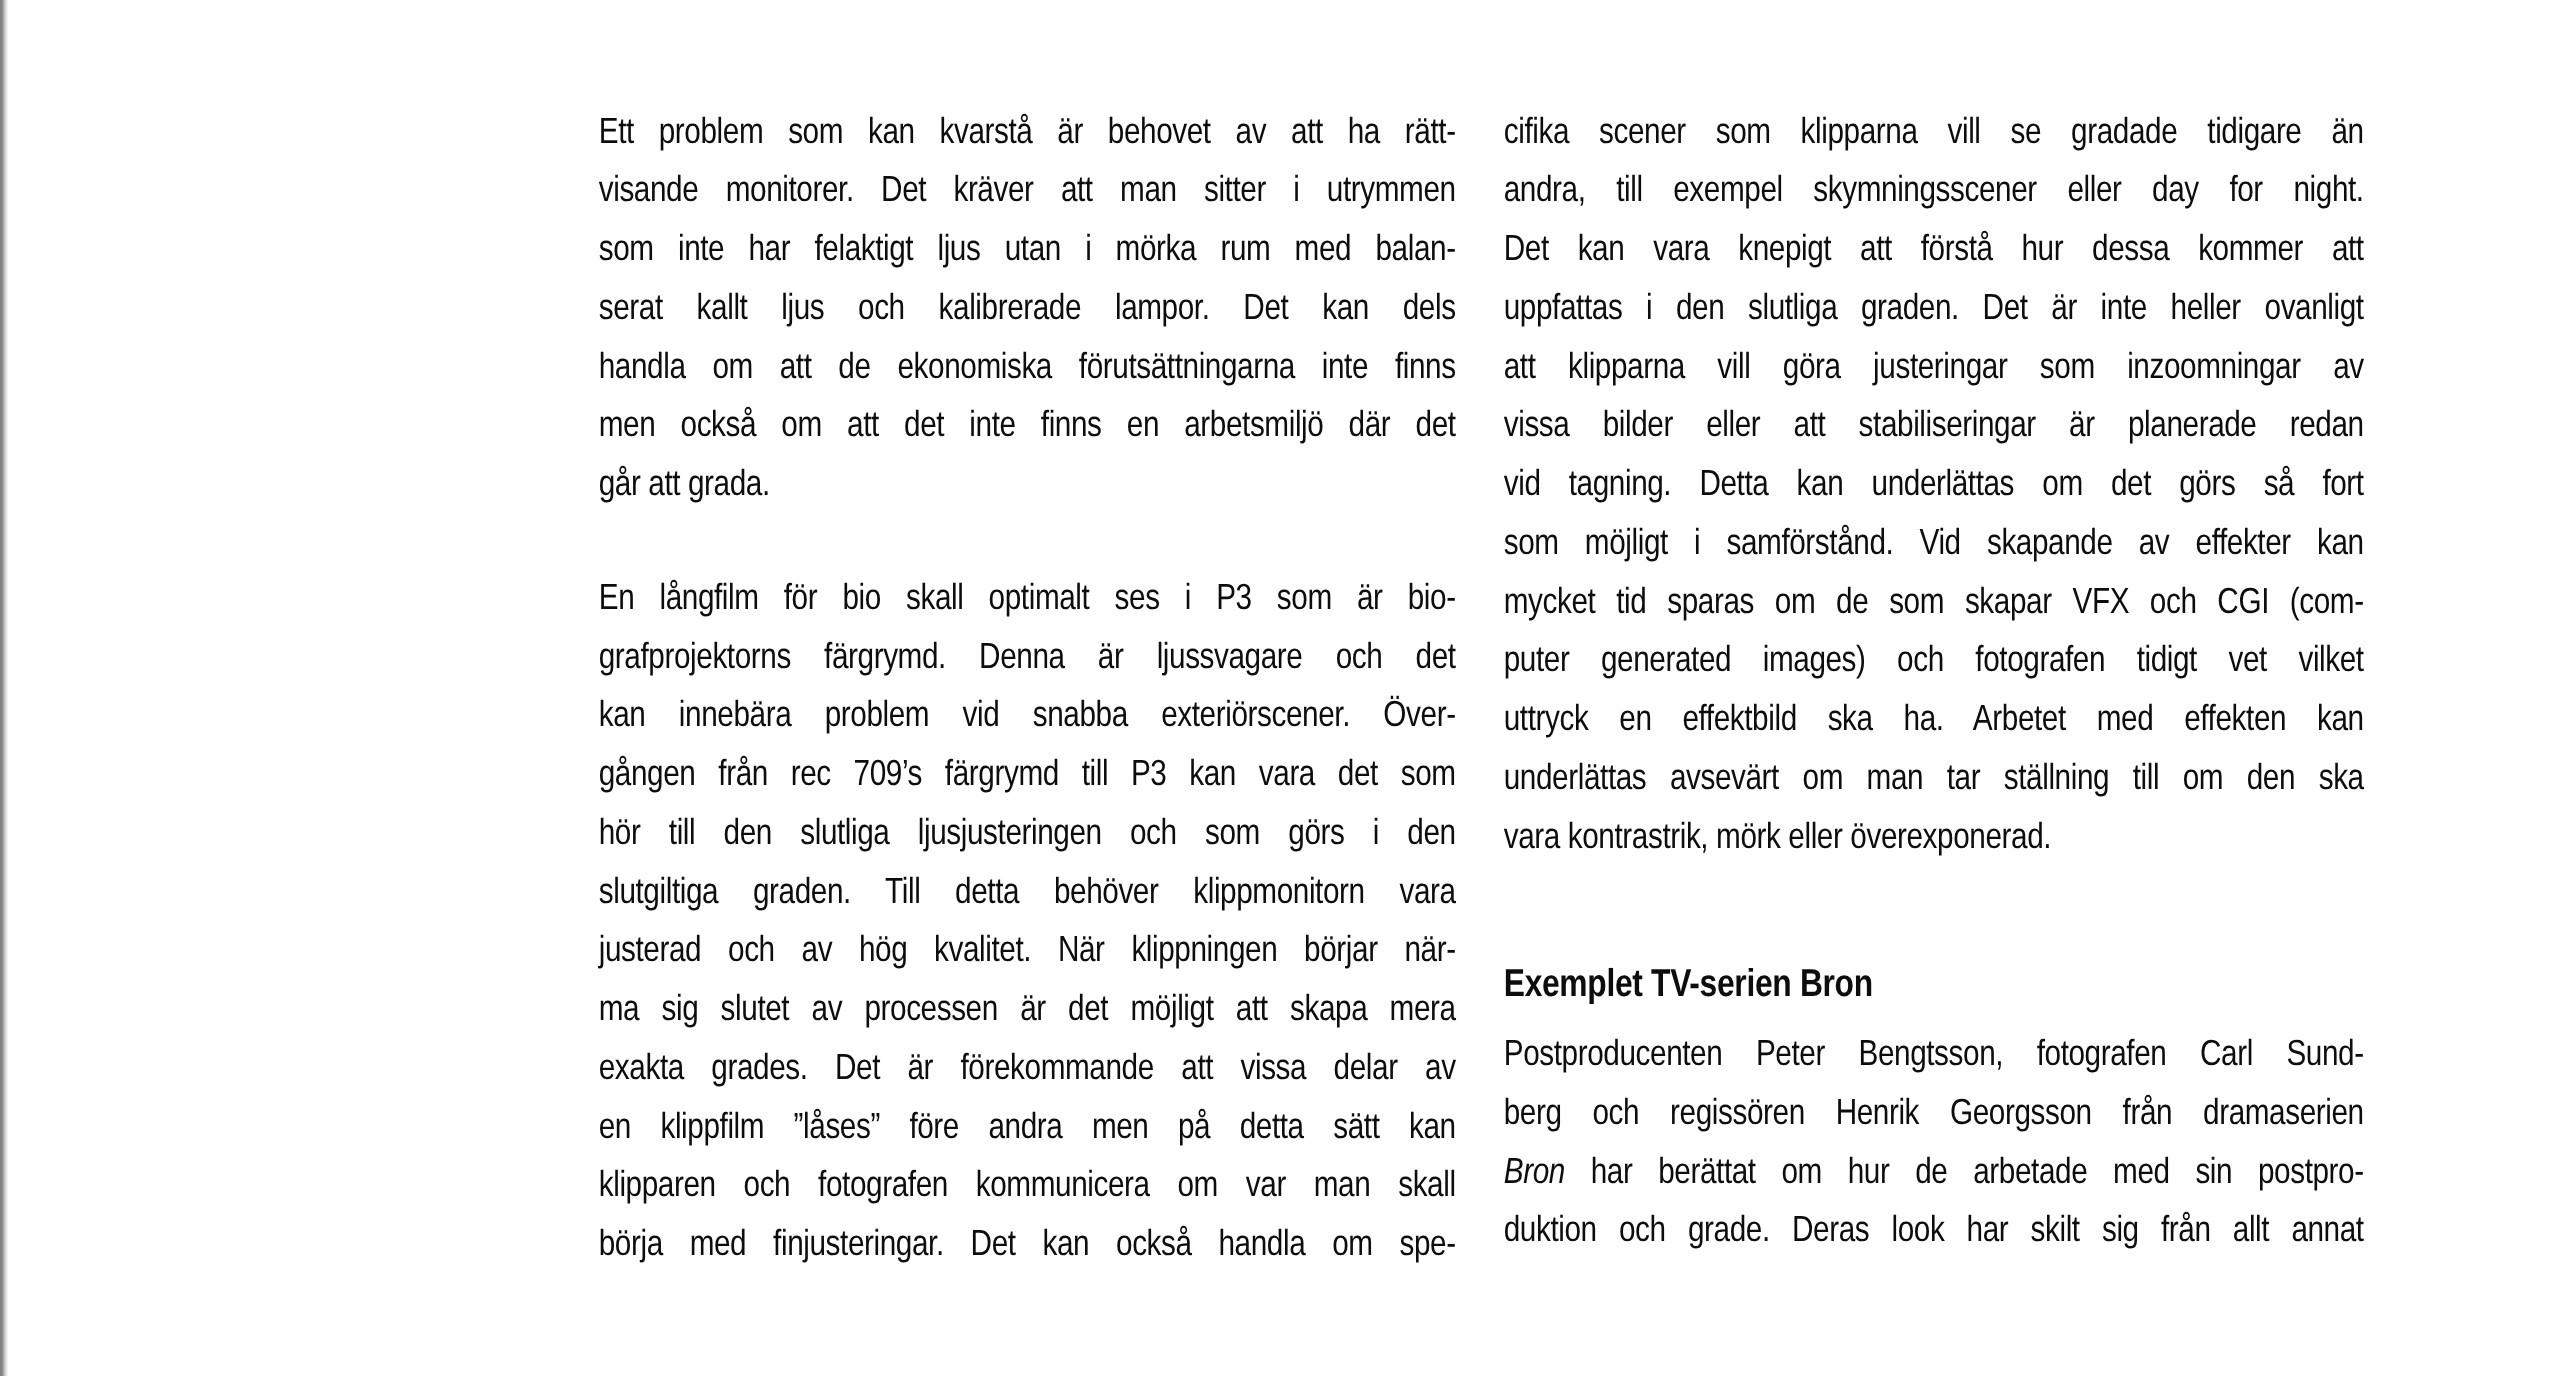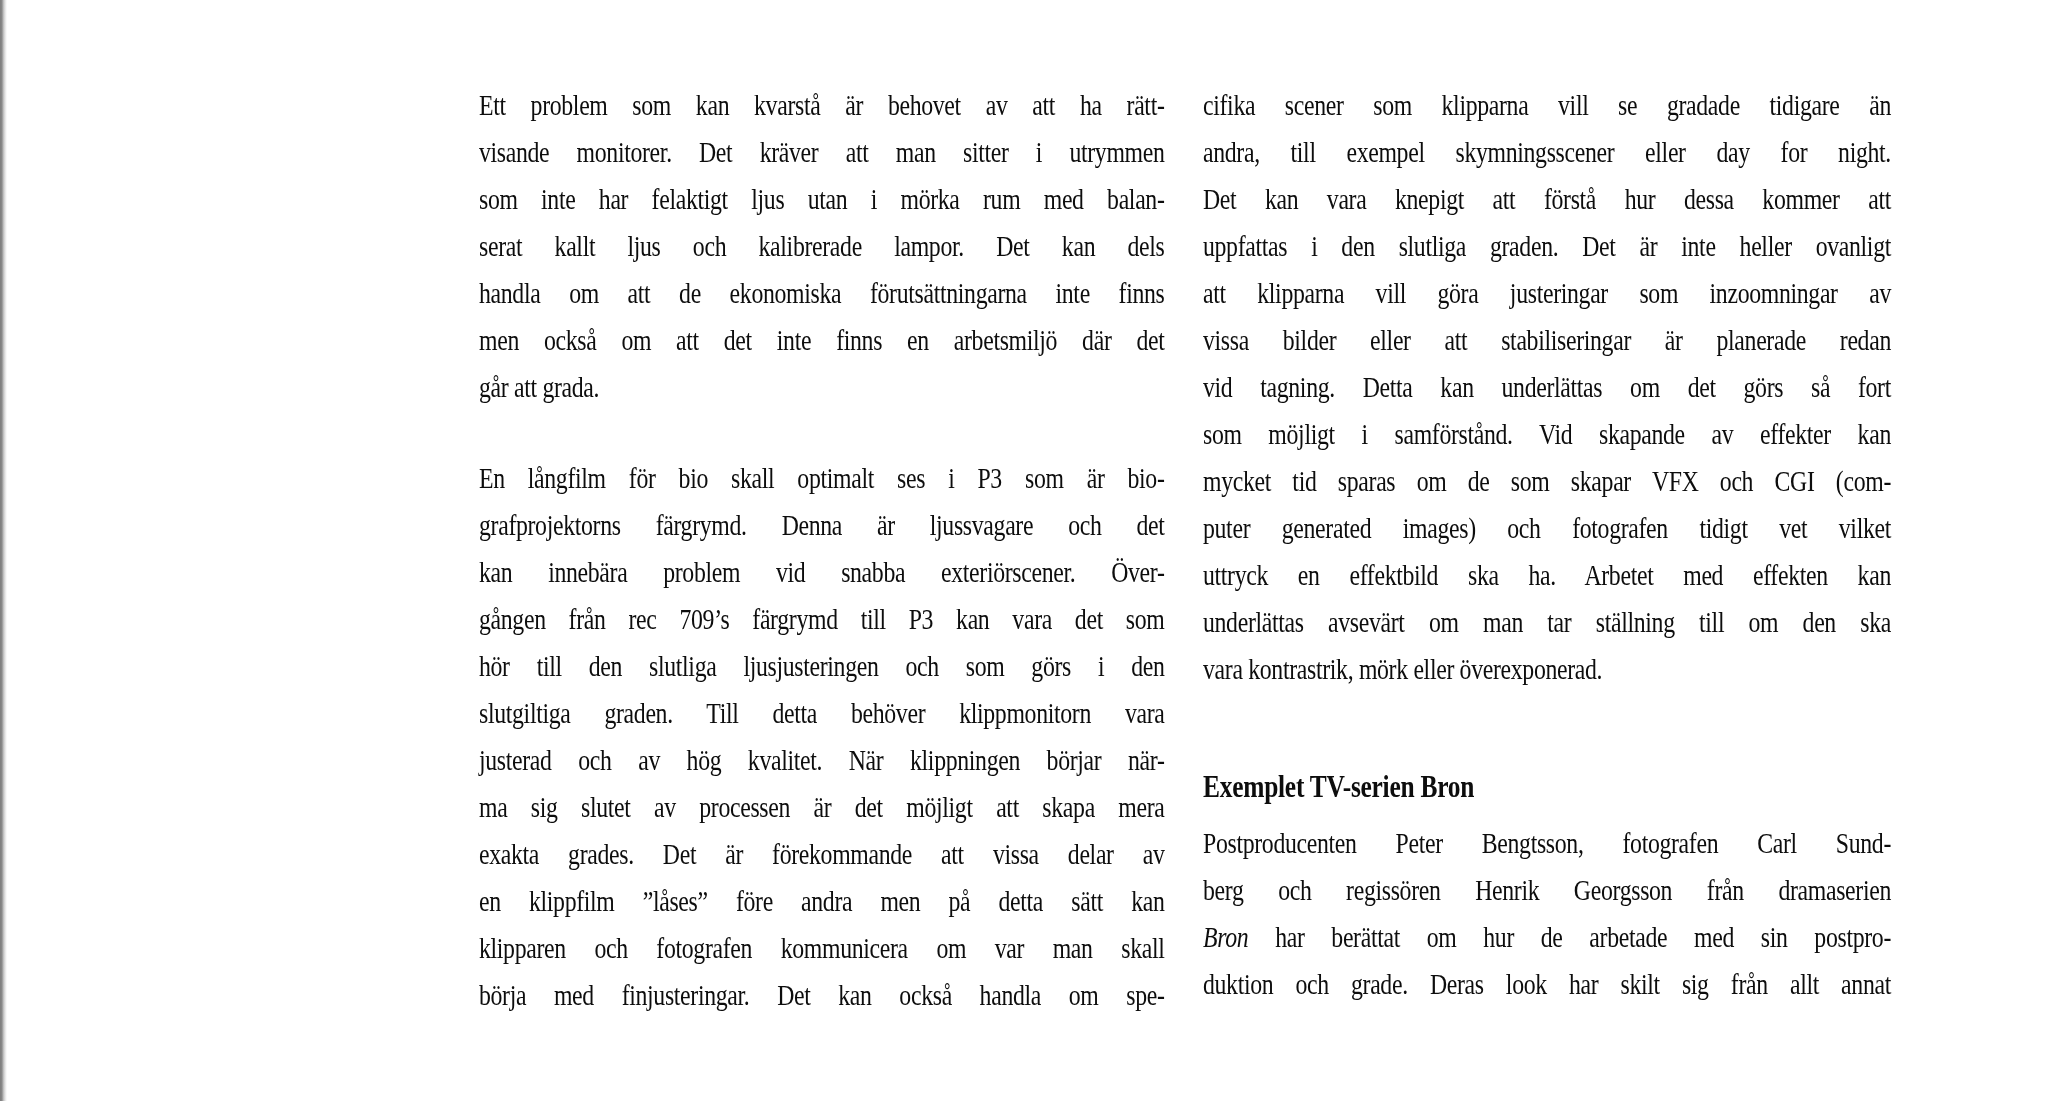--- a/index.html
+++ b/index.html
@@ -13,21 +13,20 @@
     position: relative;
     overflow: hidden;
     font-family: "Liberation Sans", sans-serif;
   }
   .page {
     position: absolute;
     left: 0; top: 0;
     width: 2048px;
     height: 1101px;
     background: #ffffff;
-    font-family: Liberation Serif, serif;
   }
   
   .page-edge {
     position: absolute;
     left: 0; top: 0;
     width: 7px;
     height: 1101px;
     background: linear-gradient(to right,
       #7d7d7d 0px, #8a8a8a 2px,
       #b5b5b5 3px, #e3e3e3 5px,

